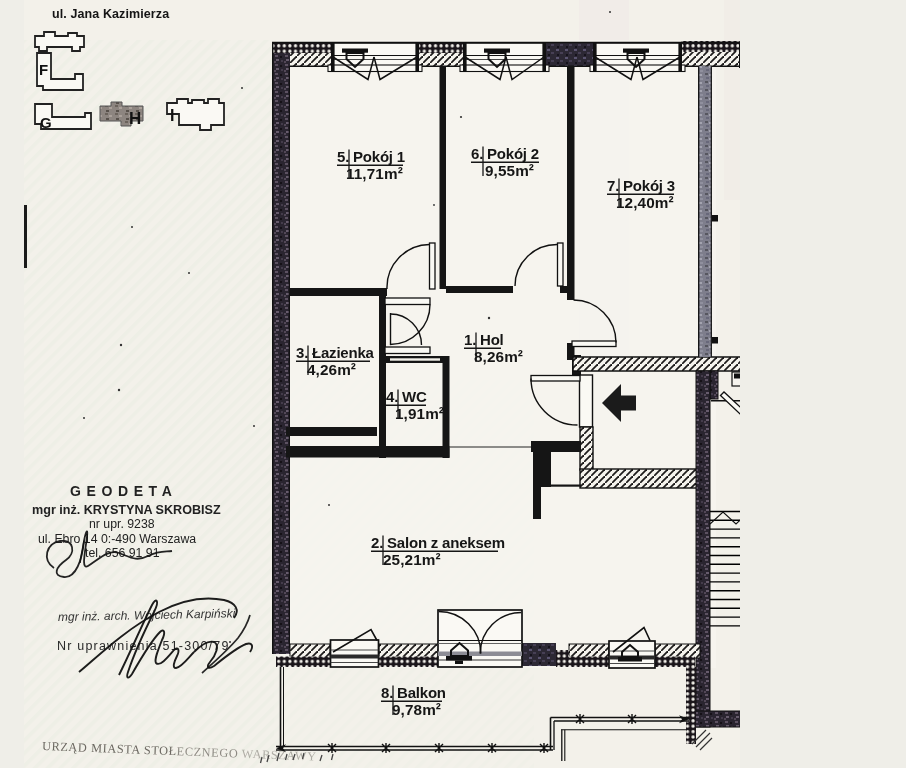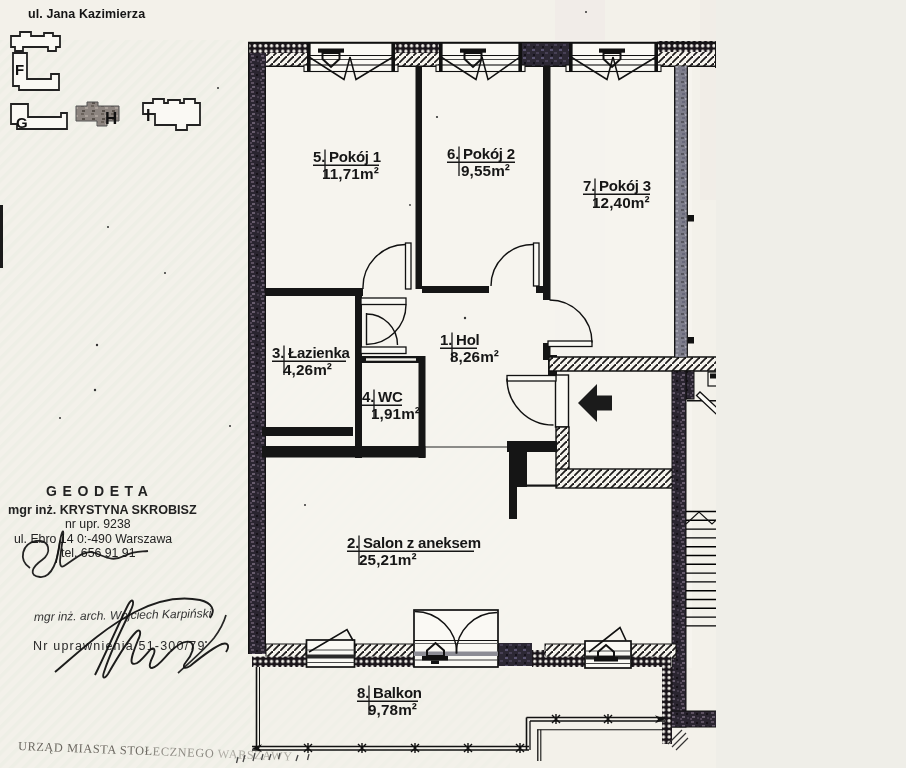--- a/index.html
+++ b/index.html
@@ -1,16 +1,16 @@
 <!DOCTYPE html>
 <html><head>
 <meta charset="utf-8">
 <style>
 html,body{margin:0;padding:0;background:#efeee8;}
-#page{position:relative;width:716px;height:768px;overflow:hidden;background:#f3f1ea;font-family:"Liberation Sans",sans-serif;}
+#page{position:relative;width:716px;height:768px;overflow:hidden;background:#f3f1ea;font-family:"Liberation Sans",sans-serif;margin-left:24px;}
 svg{position:absolute;left:0;top:0;}
 </style>
 </head>
 <body>
 <div id="page">
 <svg width="906" height="768" viewBox="0 0 906 768">
 <defs>
 <pattern id="hatch" width="7" height="7" patternUnits="userSpaceOnUse">
 <rect width="7" height="7" fill="#f6f4ee"></rect>
 <path d="M-1,8 L8,-1" stroke="#1e1c1c" stroke-width="1.8"></path>

